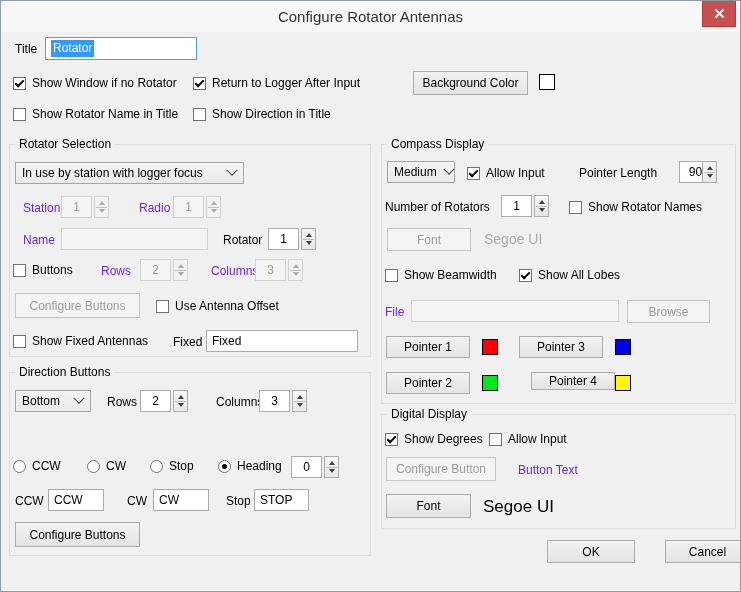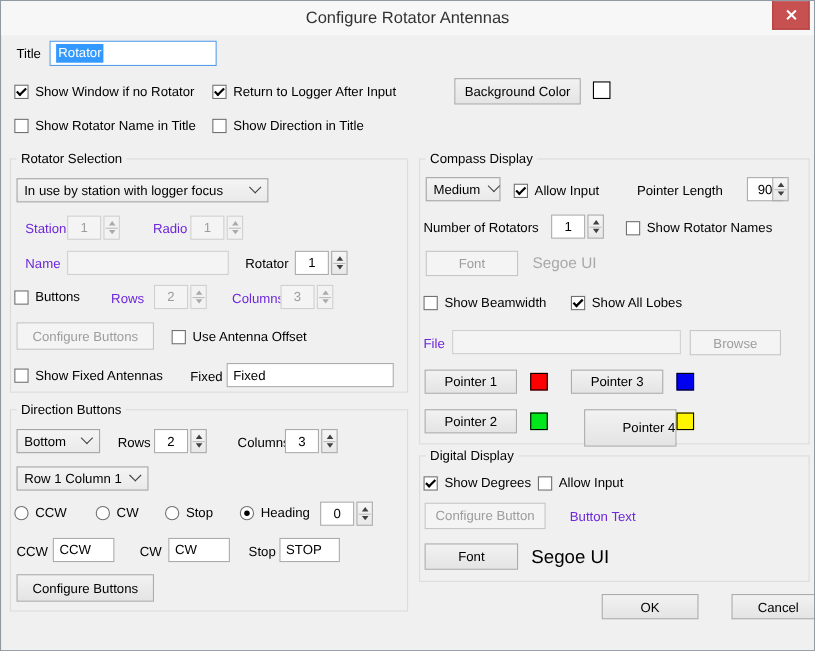--- a/index.html
+++ b/index.html
@@ -179,24 +179,20 @@
   <div class="field center" style="left:139px; top:389px; width:31px; height:22px;">2</div>
   <div class="updown" style="left:172px; top:389px; height:22px;">
       <span class="mid"></span>
     </div>
   <div class="lbl" style="left:215px; top:394px;">Columns</div>
   <div class="field center" style="left:258px; top:389px; width:31px; height:22px;">3</div>
   <div class="updown" style="left:291px; top:389px; height:22px;">
       <span class="mid"></span>
     </div>
 
-  <div class="combo" style="left:14px; top:423px; width:120px; height:22px;">
-    <span>Row 1 Column 1</span>
-    <span class="chev"></span>
-  </div>
 
   <div class="radio" style="left:12px; top:458px;">
     <span class="circle"></span>
     <span>CCW</span>
   </div>
   <div class="radio" style="left:86px; top:458px;">
     <span class="circle"></span>
     <span>CW</span>
   </div>
   <div class="radio" style="left:149px; top:458px;">
@@ -274,21 +270,21 @@
   </div>
   <div class="swatch" style="left: 481px; top: 338px; border-width: 1px; background: rgb(254, 0, 0);"></div>
   <div class="btn" style="left:518px; top:335px; width:84px; height:22px;">
     <span>Pointer 3</span>
   </div>
   <div class="swatch" style="left: 614px; top: 338px; border-width: 1px; background: rgb(0, 0, 240);"></div>
   <div class="btn" style="left:385px; top:371px; width:84px; height:22px;">
     <span>Pointer 2</span>
   </div>
   <div class="swatch" style="left: 481px; top: 374px; border-width: 1px; background: rgb(0, 232, 27);"></div>
-  <div class="btn" style="left:530px; top:371px; width:84px; height:34px;justify-content:flex-end;">
+  <div class="btn" style="left:530px; top:371px; width:84px; height:18px;">
     <span>Pointer 4</span>
   </div>
   <div class="swatch" style="left: 614px; top: 374px; border-width: 1px; background: rgb(255, 245, 0);"></div>
 
   <div class="group" style="left:380px; top:413px; width:355px; height:115px;">
     <span class="group-label">Digital Display</span>
   </div>
   <div class="cb checked" style="left:384px; top:431px;">
     <span class="box"></span>
     <span>Show Degrees</span>

